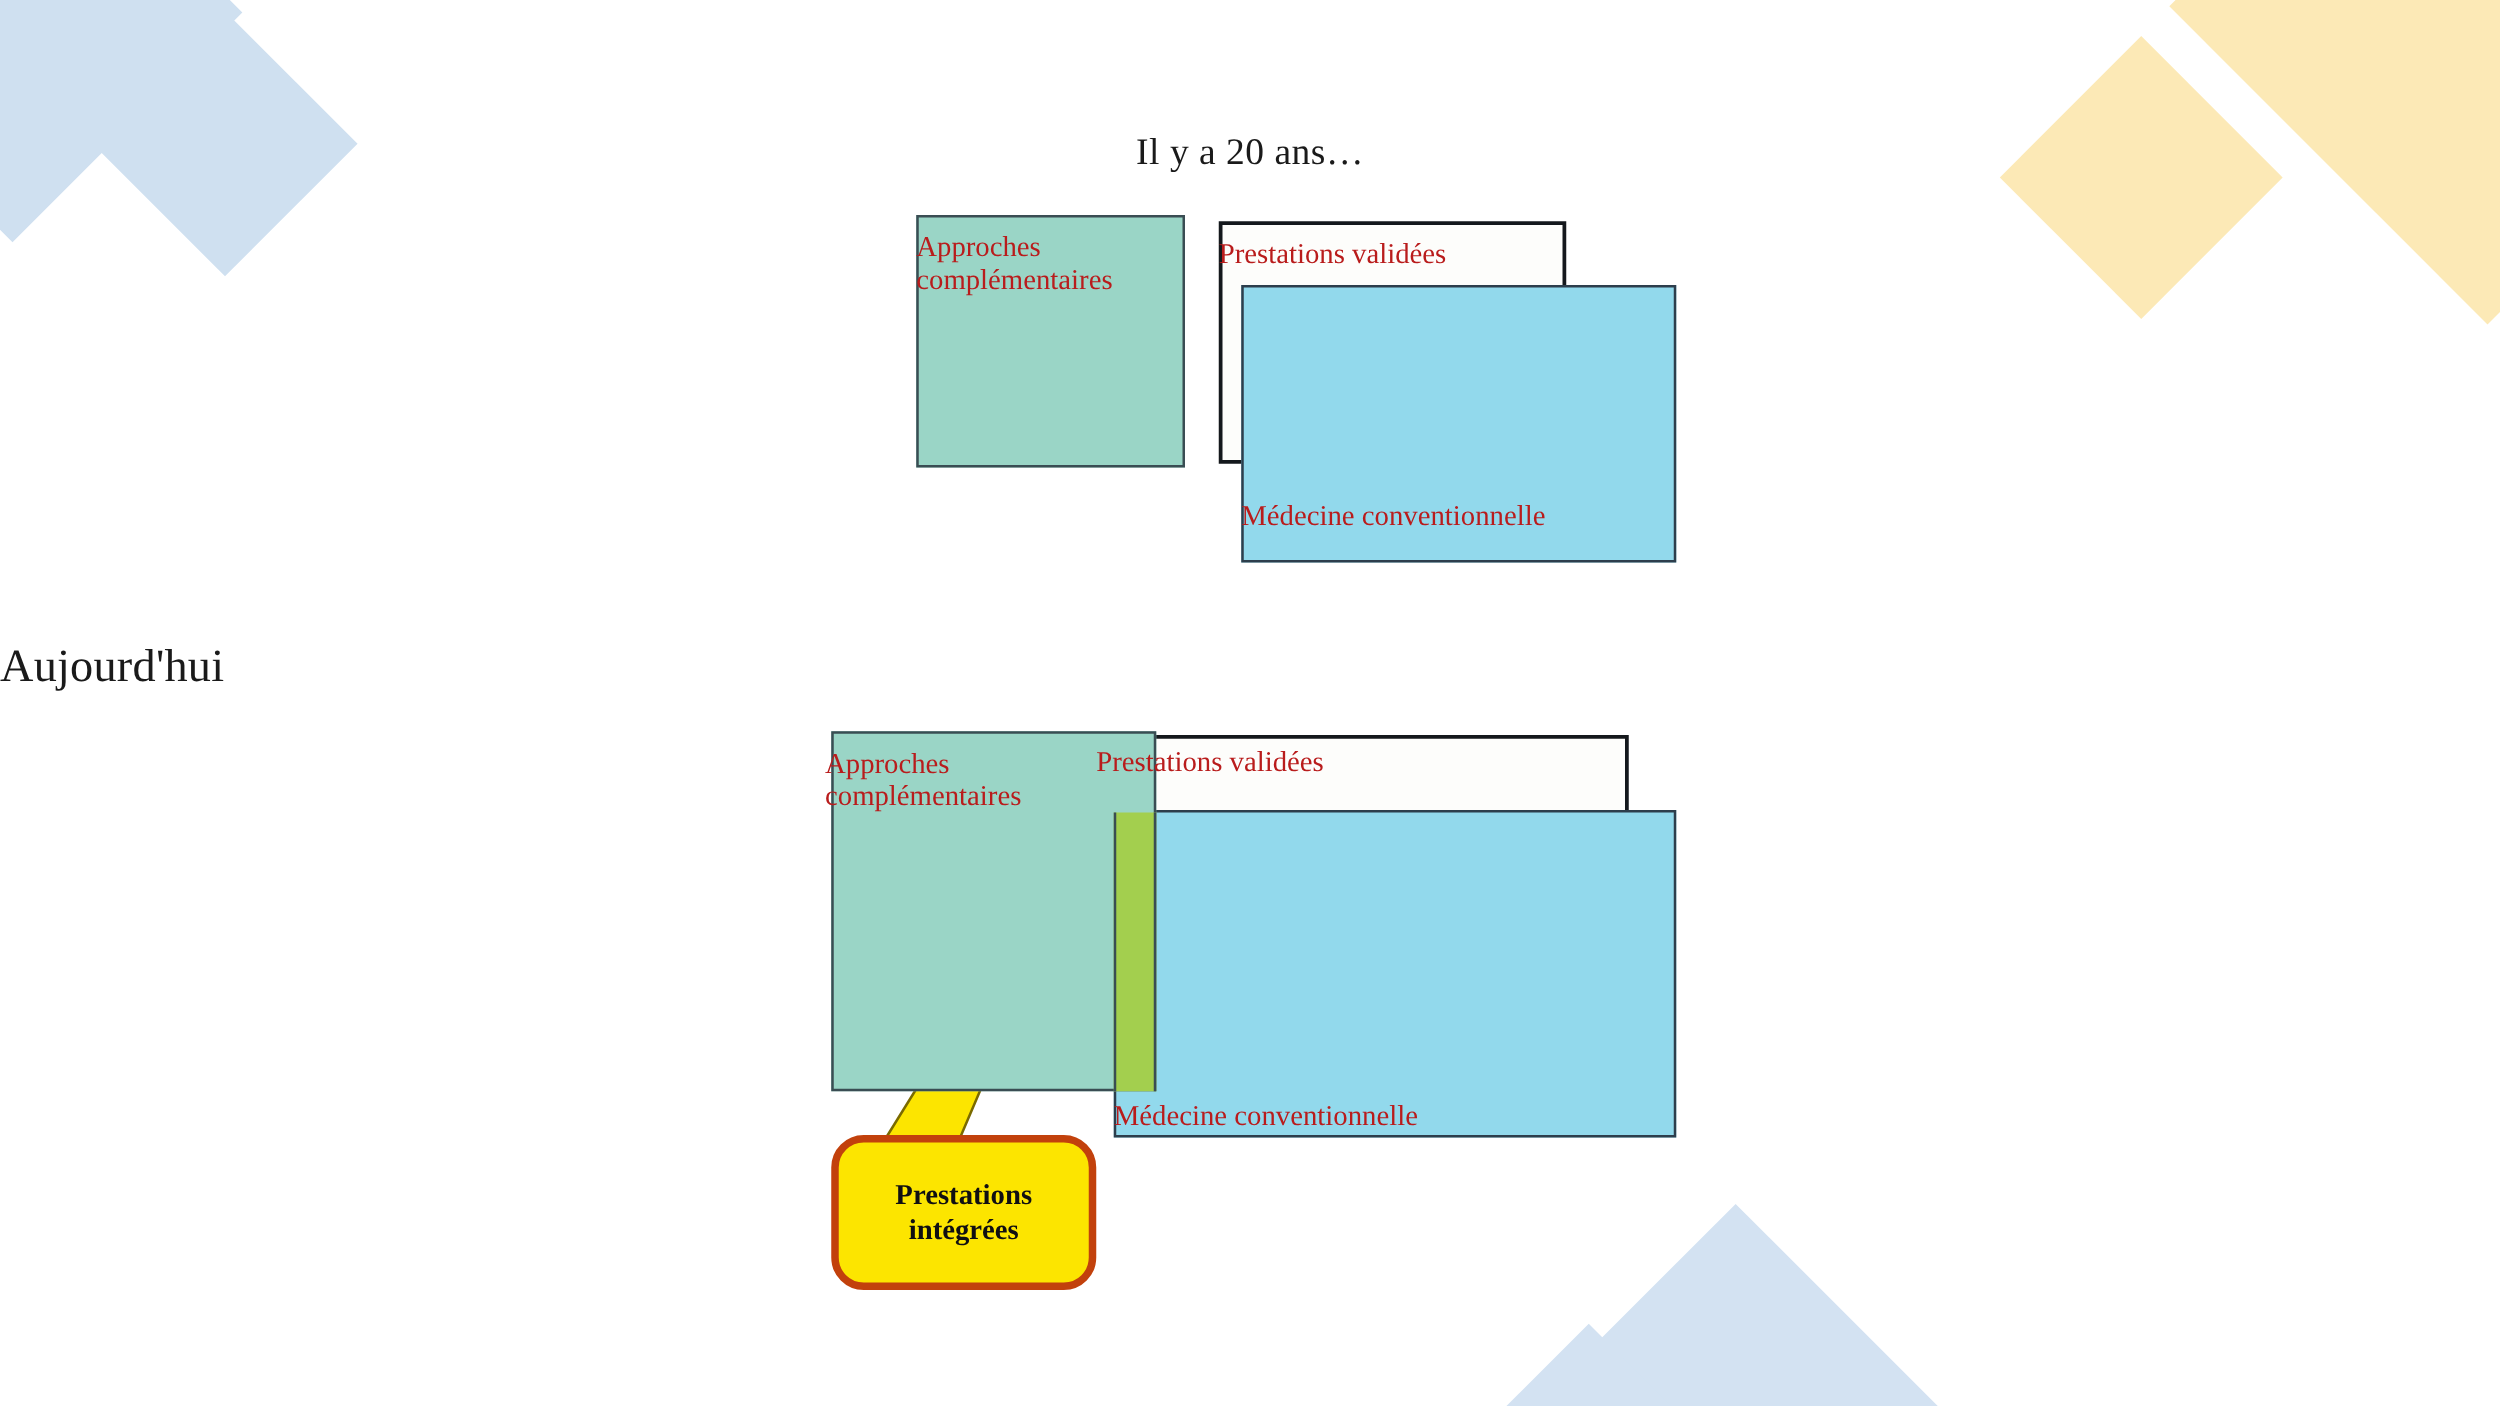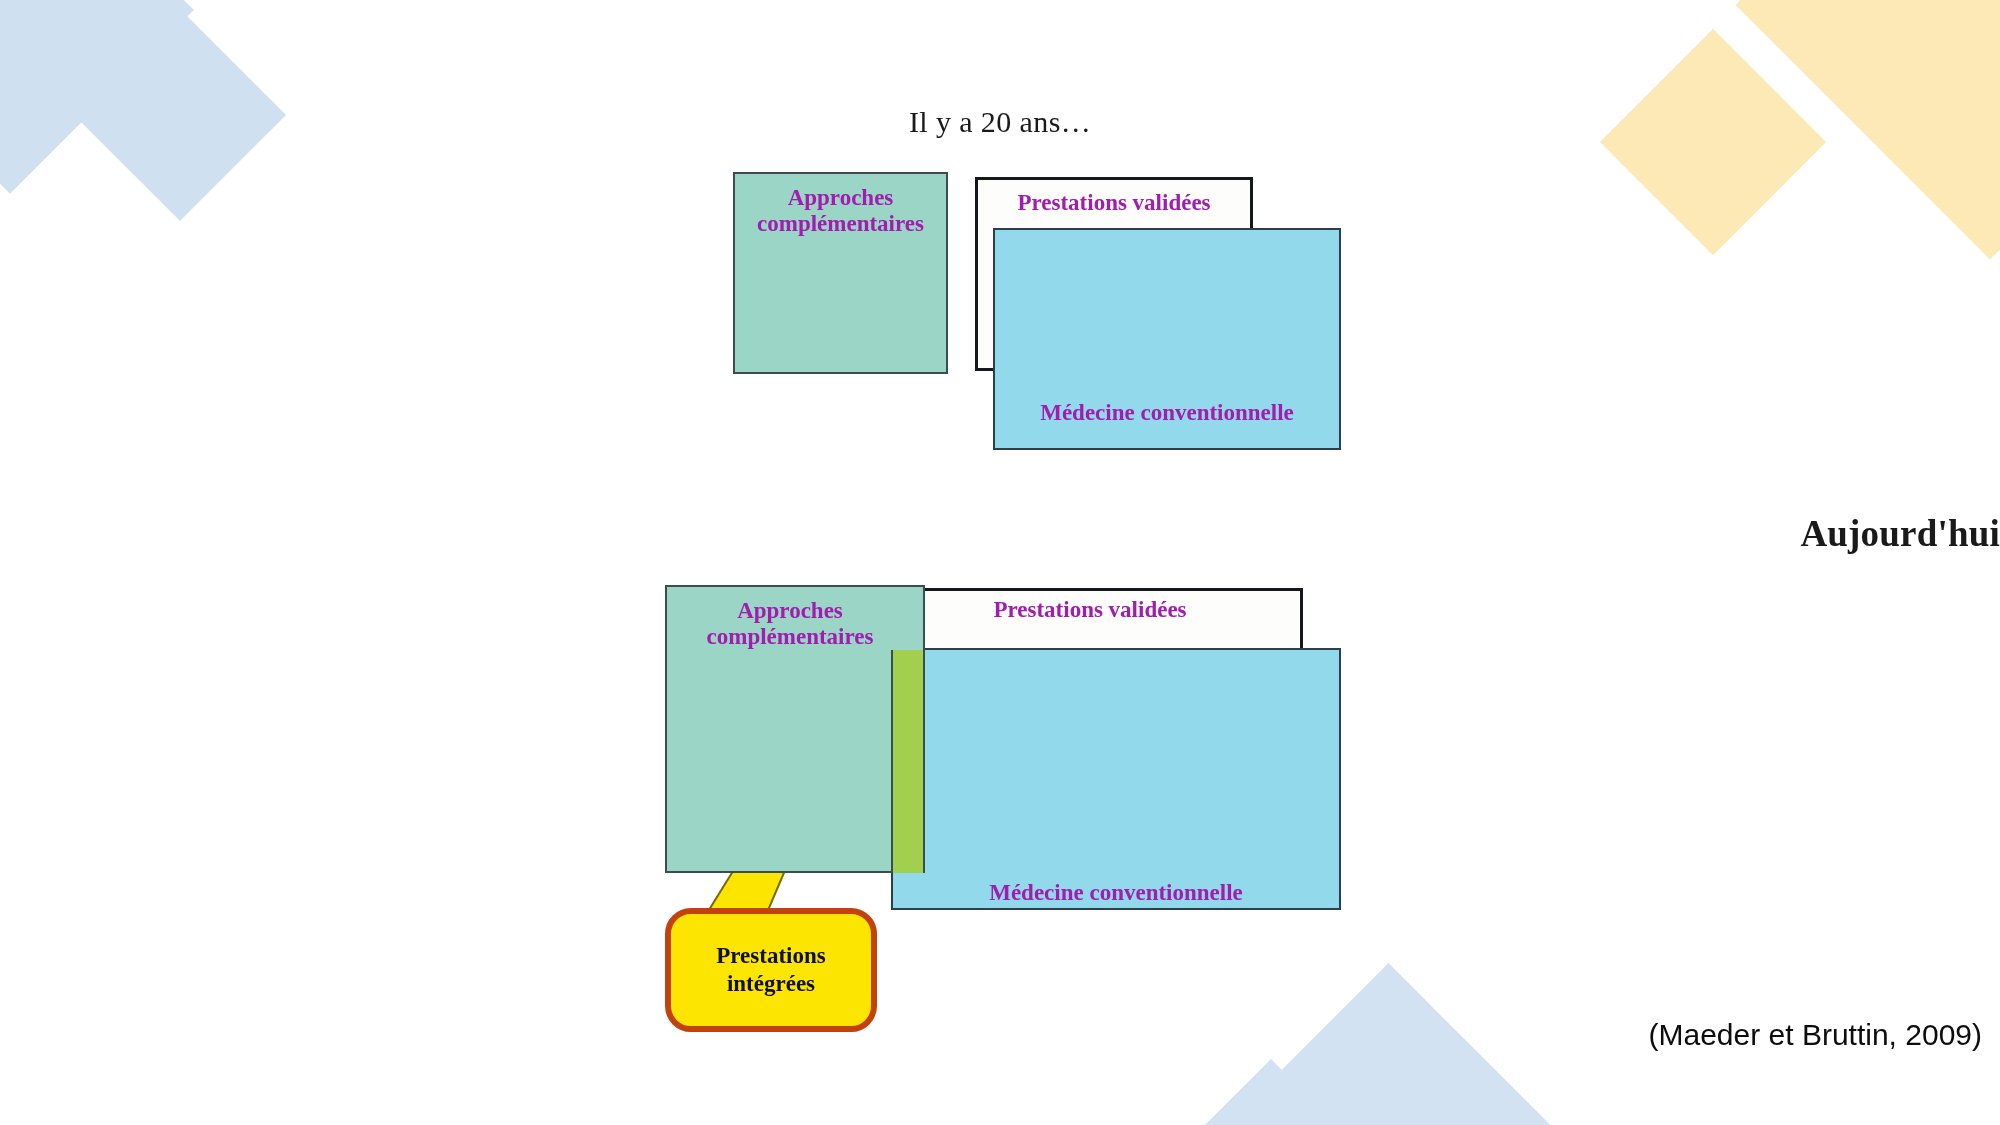--- a/index.html
+++ b/index.html
@@ -42,23 +42,23 @@
   #title-il-y-a {
     left: 0; right: 0;
     top: 105px;
     text-align: center;
     font-size: 30px;
     letter-spacing: .4px;
   }
   #title-aujourdhui {
     left: 0; right: 0;
     top: 512px;
-    text-align: right;
+    text-align: left;
     font-size: 37px;
-    font-weight: bold;
+    font-weight: normal;
     letter-spacing: .2px;
   }
 
   .box {
     position: absolute;
     box-sizing: border-box;
   }
   .box-green {
     background: #9AD5C6;
     border: 2px solid #3a4d53;
@@ -75,23 +75,22 @@
     position: absolute;
     background: #A3CF4E;
     box-sizing: border-box;
     border-left: 2px solid #3a4d53;
     border-right: 2px solid #3a4d53;
   }
 
   .box-label {
     position: absolute;
     font-family: "Liberation Serif", serif;
-    font-weight: bold;
-    color: #a21caf;
-    text-align: center;
+    font-weight: normal;
+    color: #b91c1c;
     line-height: 1.15;
     white-space: pre-line;
   }
 
   
   .callout-wrap {
     position: absolute;
     left: 640px;
     top: 690px;
     width: 300px;
@@ -178,14 +177,13 @@
   <div class="callout-wrap">
     <svg width="300" height="340" viewBox="0 0 300 340" style="position:absolute; left:0; top:0; overflow:visible;">
       <polygon points="258,-85 64,228 126,225" fill="#FCE500" stroke="#7a6a00" stroke-width="2"></polygon>
     </svg>
     <div class="callout-bubble">
       <div class="callout-label">Prestations
 intégrées</div>
     </div>
   </div>
 
-  <div class="citation">(Maeder et Bruttin, 2009)</div>
 </div>
 
 </body></html>

